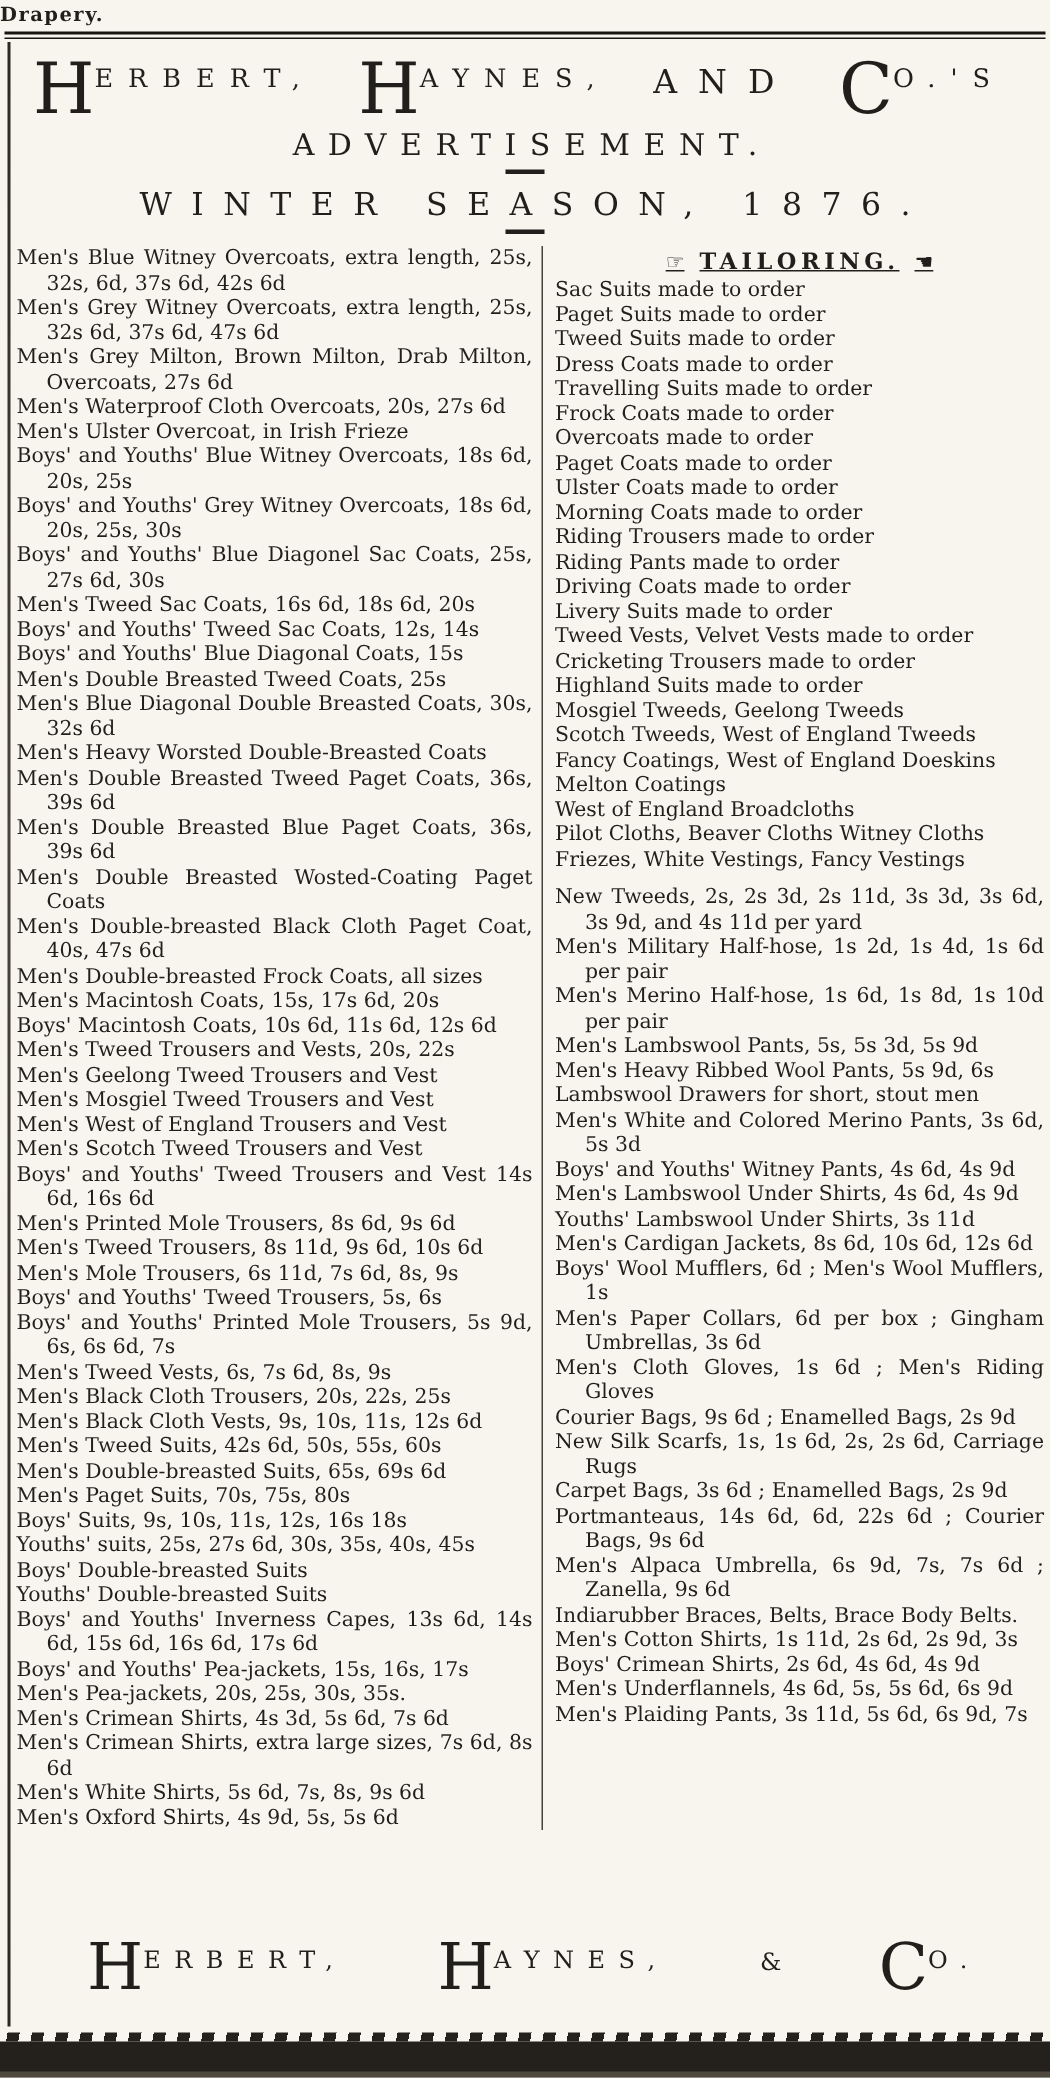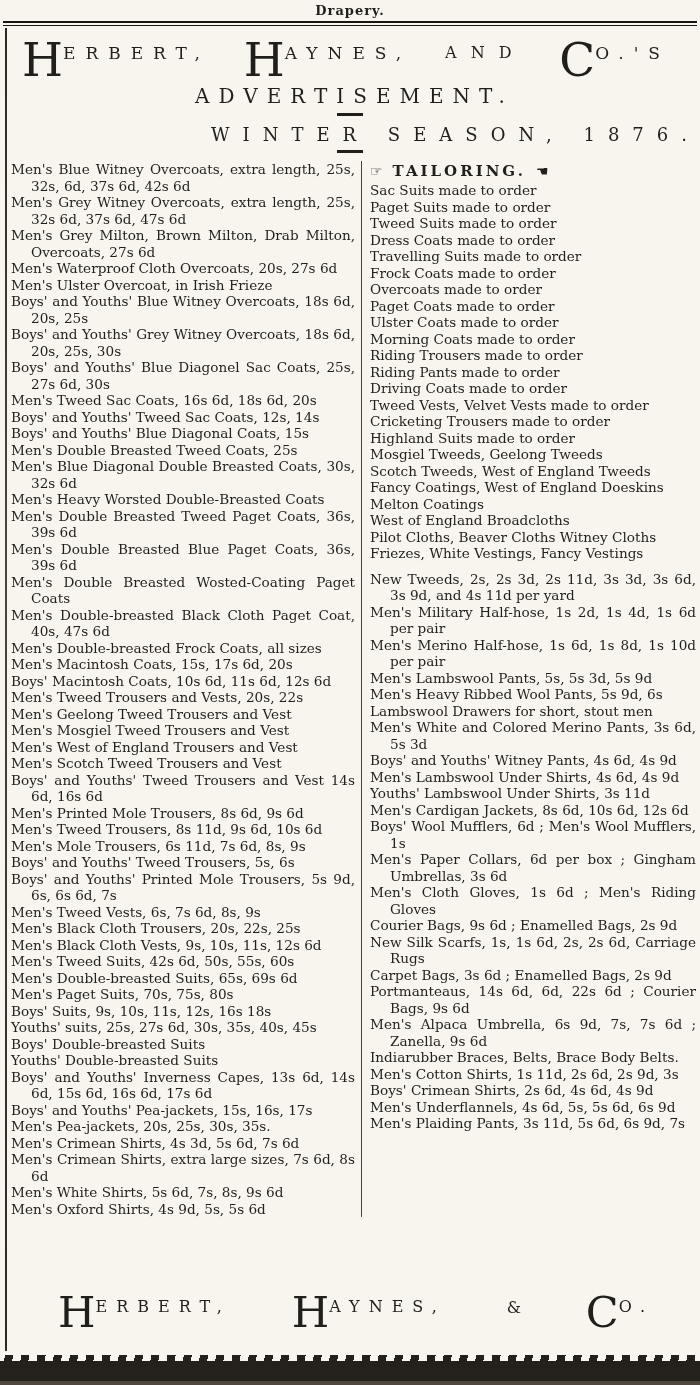--- a/index.html
+++ b/index.html
@@ -12,52 +12,53 @@
     font-family:"DejaVu Serif", serif;
     overflow:hidden;
     box-sizing:border-box;
   }
   .left-edge-line{
     position:absolute;left:5px;top:28px;bottom:34px;width:2px;
     background:linear-gradient(#2c2923, #4a453c 40%, #2c2923);
   }
   
   .section-label{
-    text-align:center;font-weight:bold;font-size:13px;letter-spacing:1px;
+    text-align:left;font-weight:bold;font-size:13px;letter-spacing:1px;
     padding-top:3px;
   }
   .masthead-rule{
     margin:3px 3px 0 3px;height:2px;
     border-top:2px solid #17150f;border-bottom:1px solid #17150f;
   }
   
   .firm-line{
     display:flex;justify-content:space-between;align-items:flex-start;
     padding:14px 30px 0 22px;
   }
   .firm-word{display:inline-flex;align-items:flex-start;white-space:nowrap;}
   .dropcap{font-size:47px;line-height:40px;}
   .rest{font-size:17px;letter-spacing:10px;margin-top:3px;}
-  .conj{font-size:16px;letter-spacing:14px;margin-top:3px;}
+  .conj{font-size:22px;letter-spacing:14px;margin-top:3px;}
   .adv-line{text-align:center;font-size:20px;letter-spacing:9px;text-indent:9px;margin-top:4px;}
   .small-rule{width:26px;height:3px;background:#211f1b;margin:5px auto 0;}
-  .season-line{text-align:right;font-size:18px;letter-spacing:13px;text-indent:13px;margin-top:8px;}
+  .season-line{text-align:center;font-size:21px;letter-spacing:13px;text-indent:13px;margin-top:8px;}
   
   .columns{display:flex;margin-top:8px;padding:0 2px 0 11px;}
   .col-left{width:344px;padding-right:5px;}
   .divider{width:1px;background:#46423a;margin:0 1px;}
   .col-right{flex:1;padding-left:7px;padding-right:2px;}
   .item{
     margin:0;font-size:13.6px;line-height:16.5px;
     padding-left:20px;text-indent:-20px;text-align:justify;
   }
   .item.plain{text-align:left;}
   .tailoring-head{
-    font-weight:bold;font-size:15px;letter-spacing:3px;
+    text-align:center;font-weight:bold;font-size:15px;letter-spacing:3px;
     margin:1px 0 2px 0;
+    text-decoration:underline;
   }
   .hand{font-family:"DejaVu Sans", sans-serif;font-weight:normal;font-size:14px;letter-spacing:0;}
   .hand.left{margin-right:10px;}
   .hand.right{margin-left:10px;}
   .list-gap{height:9px;}
   
   .footer-firm{
     position:absolute;left:58px;right:46px;top:1294px;
     display:flex;justify-content:space-between;align-items:flex-start;
   }
@@ -176,20 +177,21 @@
           <p class="item plain">Dress Coats made to order</p>
           <p class="item plain">Travelling Suits made to order</p>
           <p class="item plain">Frock Coats made to order</p>
           <p class="item plain">Overcoats made to order</p>
           <p class="item plain">Paget Coats made to order</p>
           <p class="item plain">Ulster Coats made to order</p>
           <p class="item plain">Morning Coats made to order</p>
           <p class="item plain">Riding Trousers made to order</p>
           <p class="item plain">Riding Pants made to order</p>
           <p class="item plain">Driving Coats made to order</p>
+          <p class="item plain">Livery Suits made to order</p>
           <p class="item plain">Tweed Vests, Velvet Vests made to order</p>
           <p class="item plain">Cricketing Trousers made to order</p>
           <p class="item plain">Highland Suits made to order</p>
           <p class="item plain">Mosgiel Tweeds, Geelong Tweeds</p>
           <p class="item plain">Scotch Tweeds, West of England Tweeds</p>
           <p class="item plain">Fancy Coatings, West of England Doeskins</p>
           <p class="item plain">Melton Coatings</p>
           <p class="item plain">West of England Broadcloths</p>
           <p class="item plain">Pilot Cloths, Beaver Cloths Witney Cloths</p>
           <p class="item plain">Friezes, White Vestings, Fancy Vestings</p>

